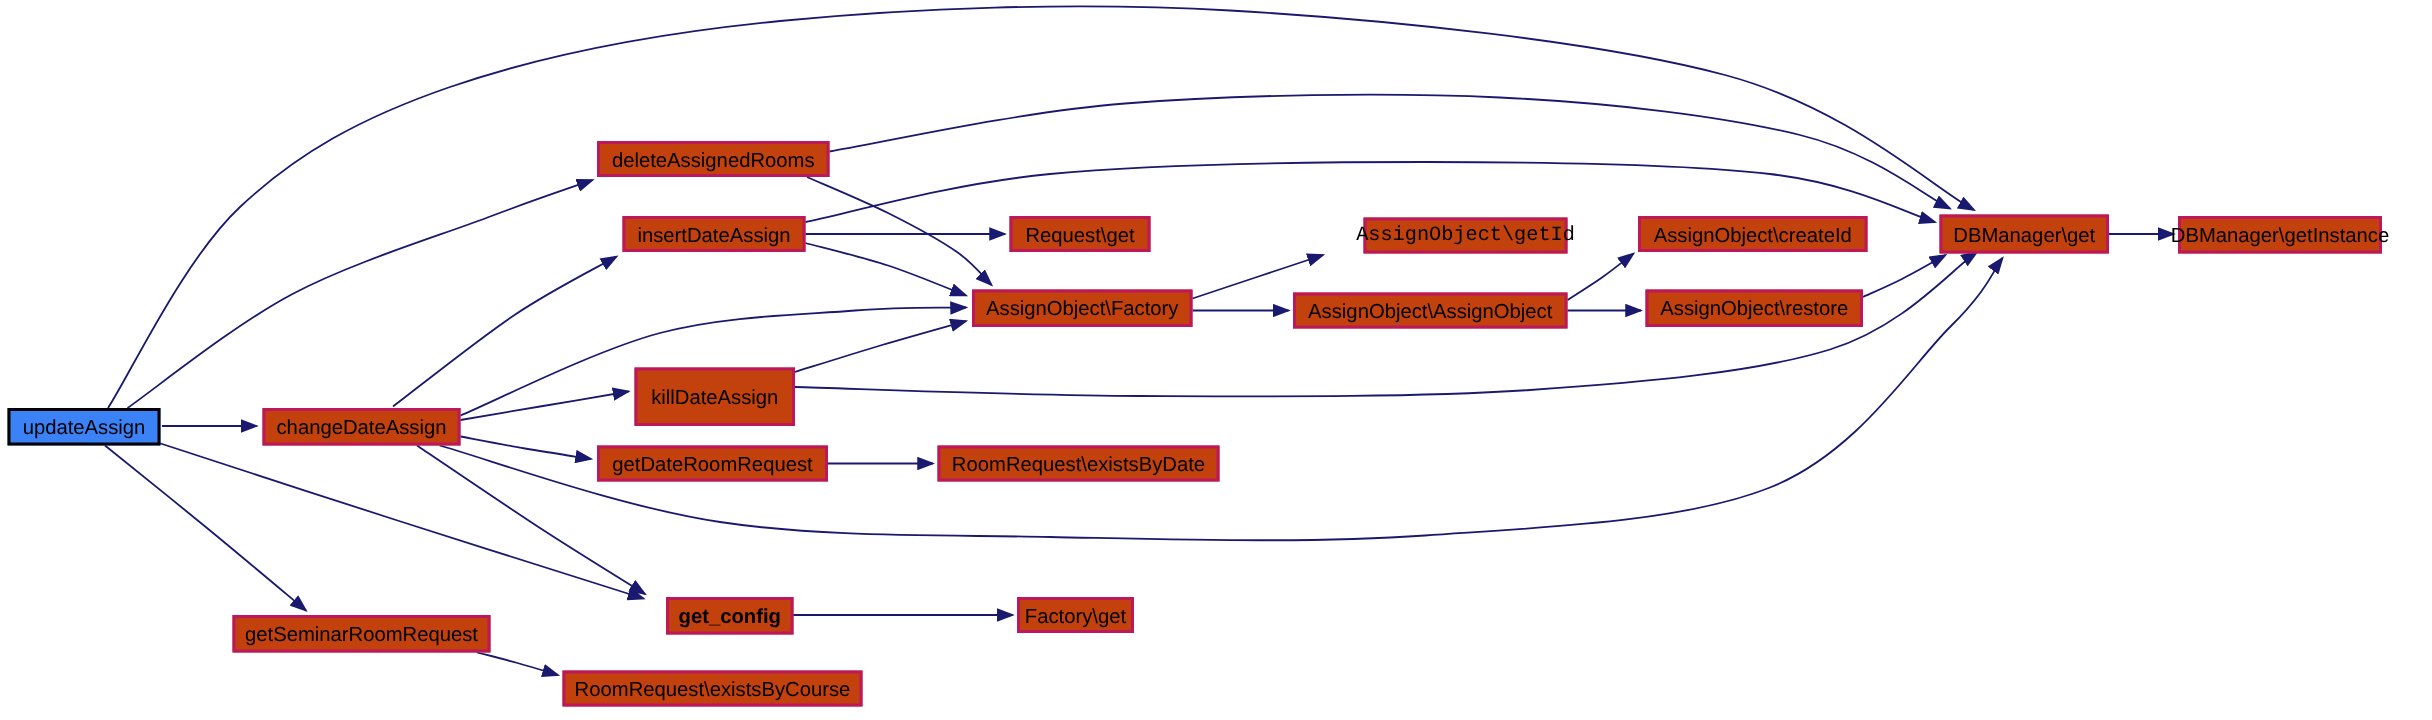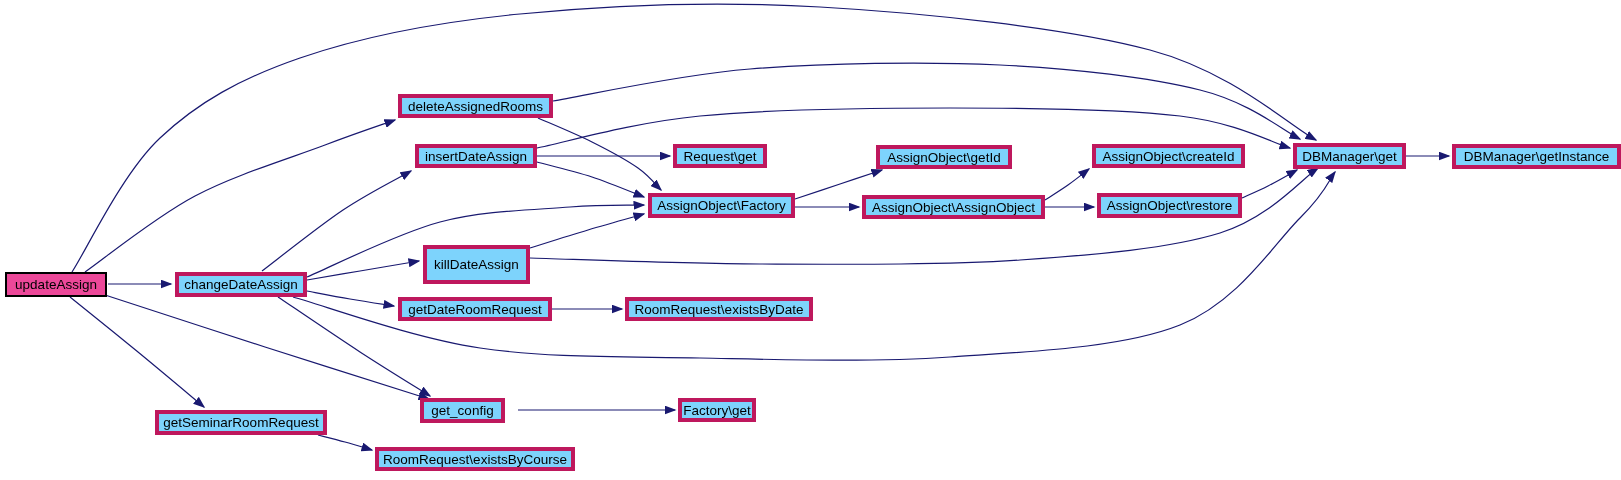--- a/index.html
+++ b/index.html
@@ -9,28 +9,28 @@
     background:#ffffff;
     font-family:"Liberation Sans", sans-serif;
     overflow:hidden;
   }
   svg.edge-layer { position:absolute; left:0; top:0; width:1621px; height:480px; }
   .edge { fill:none; stroke-width:1.2px; }
   .node {
     position:absolute;
     display:flex; align-items:center; justify-content:center;
     box-sizing:border-box;
-    background:#7dd3fc;
-    border:4px solid #be185d;
+    background:#c2410c;
+    border:2px solid #be185d;
     color:#000000;
     font-size:13.5px;
     white-space:nowrap;
     cursor:pointer;
   }
-  .node.hl { background:#ec4899; border:2px solid #000000; }
+  .node.hl { background:#3b82f6; border:2px solid #000000; }
 </style>
 </head>
 <body>
 
 <div class="canvas">
   <svg class="edge-layer" xmlns="http://www.w3.org/2000/svg">
     <defs>
       <marker id="arrow" markerUnits="userSpaceOnUse" markerWidth="12" markerHeight="9" refX="10.5" refY="4.5" orient="auto">
         <path d="M0,0 L12,4.5 L0,9 Z" fill="#191970"></path>
       </marker>
@@ -65,27 +65,27 @@
         <path d="M318,435 C322.5,436.1666666666667 336,439.5 345,442 C354,444.5 367.5,448.6666666666667 372,450" class="edge" stroke="#191970" marker-end="url(#arrow)"></path>
       </g>
   </svg>
   <div id="node-layer">
       <div class="node hl" style="left: 5px; top: 272px; width: 102px; height: 25px;">updateAssign</div>
       <div class="node" style="left: 175px; top: 272px; width: 132px; height: 25px;">changeDateAssign</div>
       <div class="node" style="left: 398px; top: 94px; width: 155px; height: 24px;">deleteAssignedRooms</div>
       <div class="node" style="left: 415px; top: 144px; width: 122px; height: 24px;">insertDateAssign</div>
       <div class="node" style="left: 673px; top: 144px; width: 94px; height: 24px;">Request\get</div>
       <div class="node" style="left: 648px; top: 193px; width: 147px; height: 25px;">AssignObject\Factory</div>
-      <div class="node" style="left: 876px; top: 145px; width: 136px; height: 24px;">AssignObject\getId</div>
+      <div class="node" style="left: 909px; top: 145px; width: 136px; height: 24px; font-family: Liberation Mono, monospace;">AssignObject\getId</div>
       <div class="node" style="left: 862px; top: 195px; width: 183px; height: 24px;">AssignObject\AssignObject</div>
       <div class="node" style="left: 1092px; top: 144px; width: 153px; height: 24px;">AssignObject\createId</div>
       <div class="node" style="left: 1097px; top: 193px; width: 145px; height: 25px;">AssignObject\restore</div>
       <div class="node" style="left: 1293px; top: 143px; width: 113px; height: 26px;">DBManager\get</div>
-      <div class="node" style="left: 1452px; top: 144px; width: 169px; height: 25px;">DBManager\getInstance</div>
+      <div class="node" style="left: 1452px; top: 144px; width: 136px; height: 25px;">DBManager\getInstance</div>
       <div class="node" style="left: 423px; top: 245px; width: 107px; height: 39px;">killDateAssign</div>
       <div class="node" style="left: 398px; top: 297px; width: 154px; height: 24px;">getDateRoomRequest</div>
       <div class="node" style="left: 625px; top: 297px; width: 188px; height: 24px;">RoomRequest\existsByDate</div>
-      <div class="node" style="left: 420px; top: 398px; width: 85px; height: 25px;">get_config</div>
+      <div class="node" style="left: 444px; top: 398px; width: 85px; height: 25px; font-weight: bold;">get_config</div>
       <div class="node" style="left: 678px; top: 398px; width: 78px; height: 24px;">Factory\get</div>
       <div class="node" style="left: 155px; top: 410px; width: 172px; height: 25px; text-align: center;">getSeminarRoomRequest</div>
       <div class="node" style="left: 375px; top: 447px; width: 200px; height: 24px;">RoomRequest\existsByCourse</div>
     </div>
 </div>
 
 </body></html>

